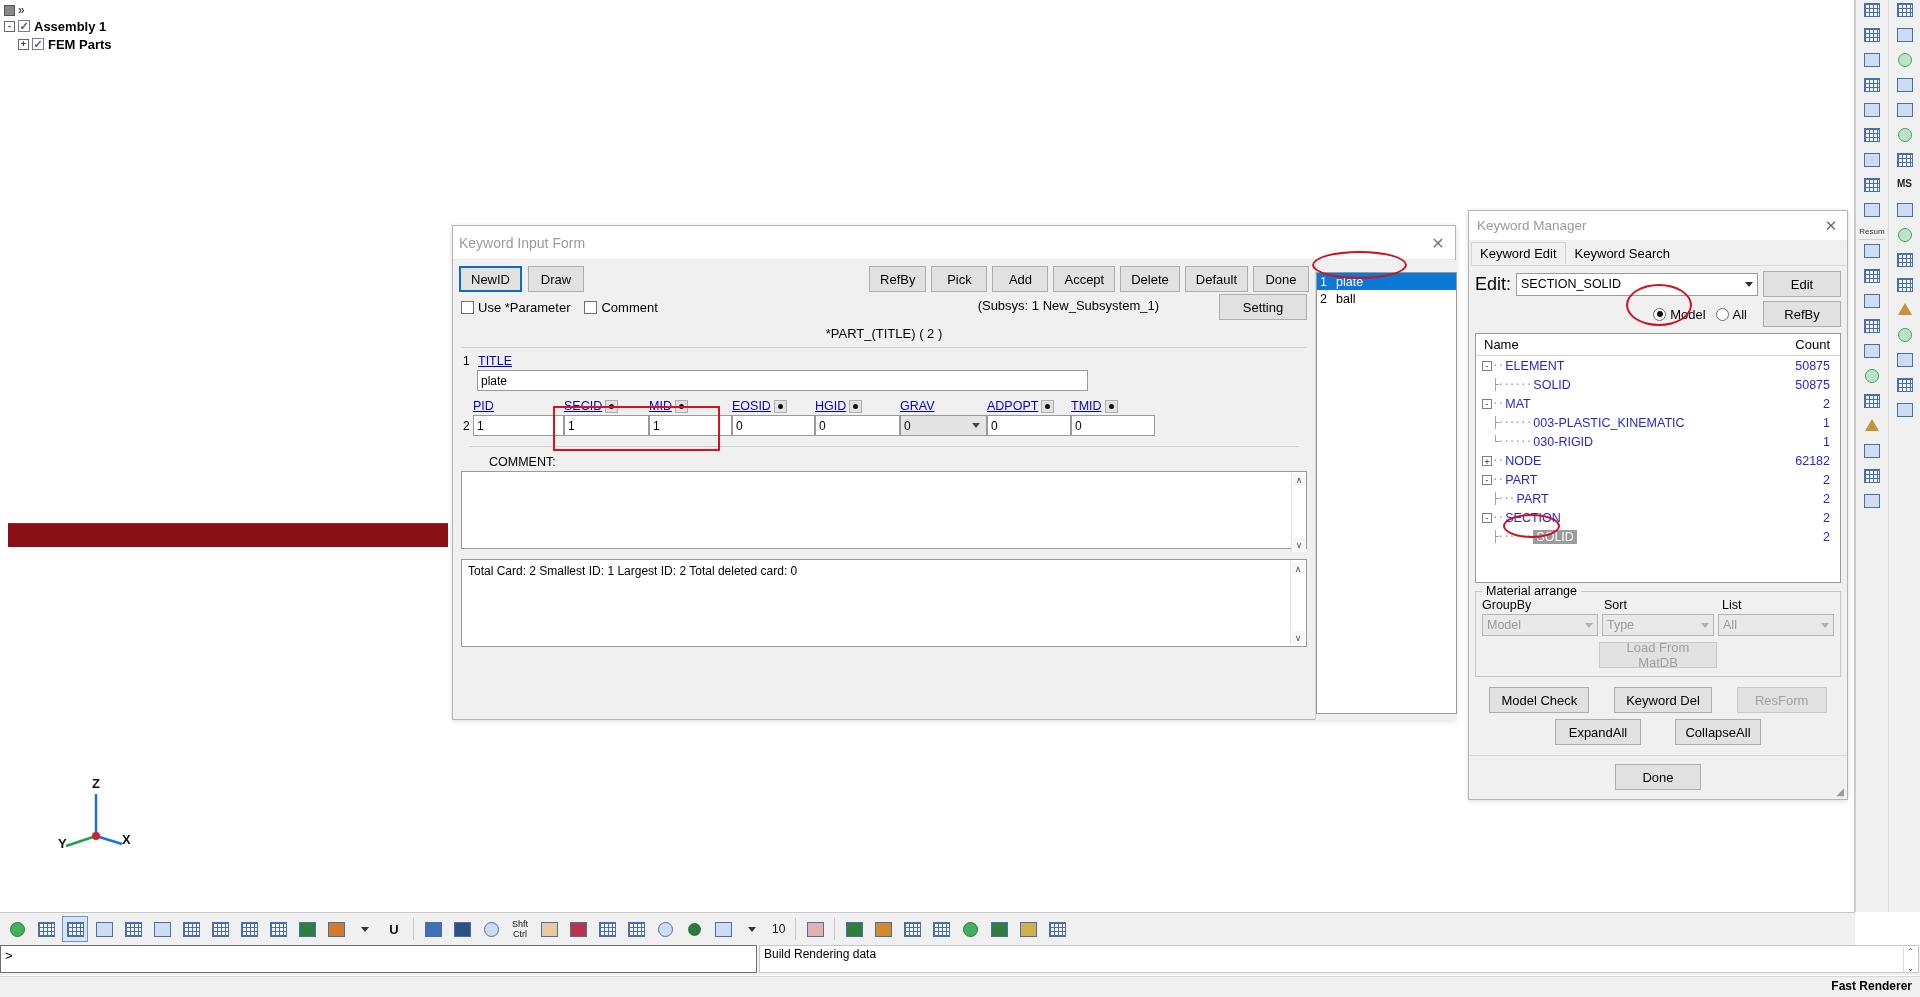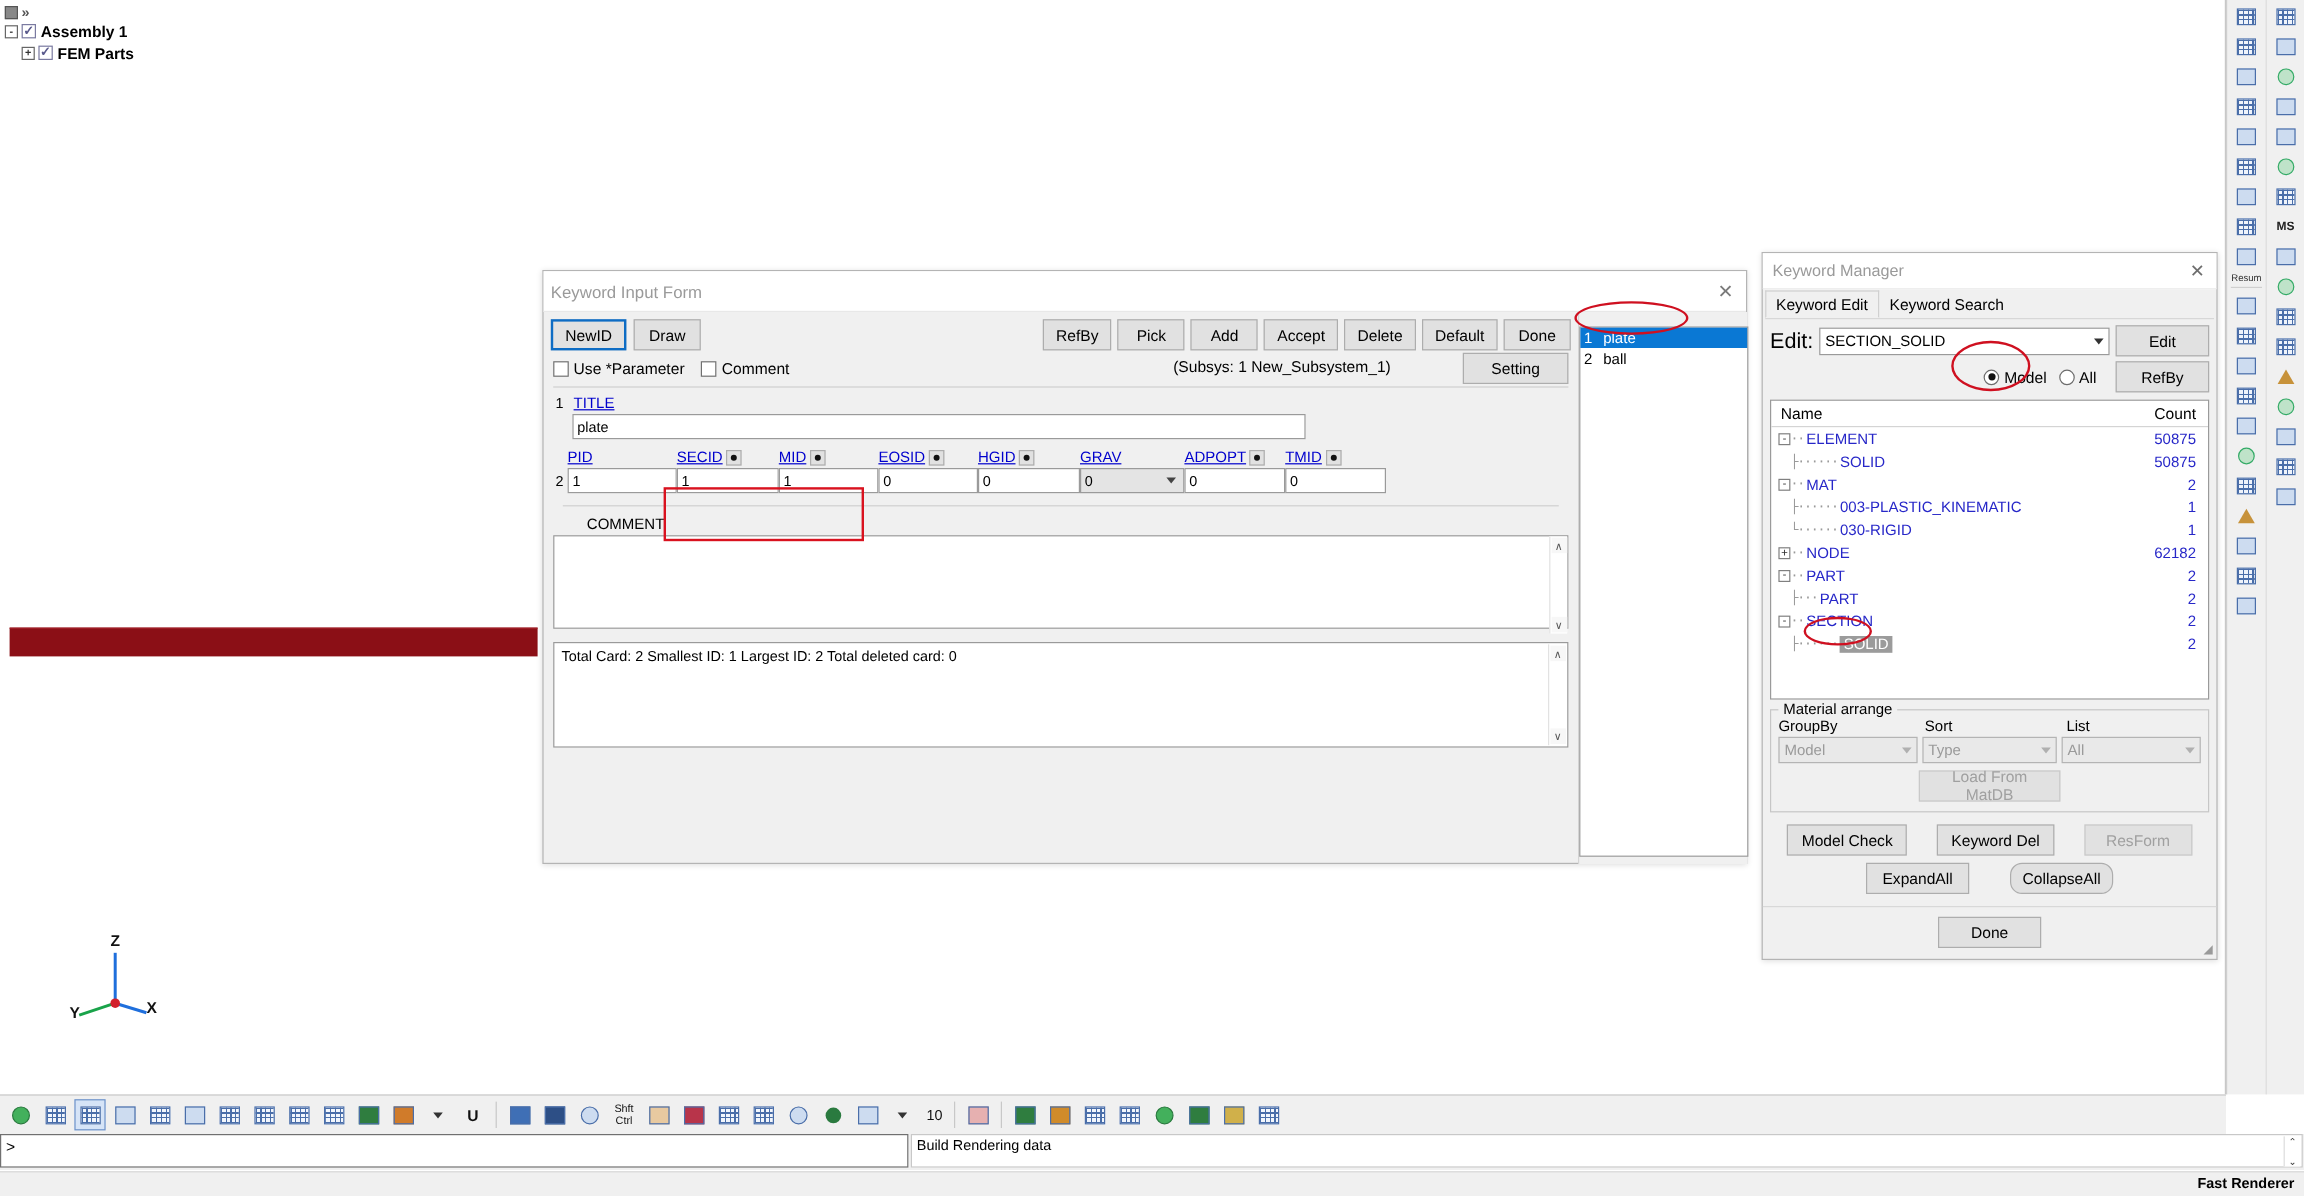--- a/index.html
+++ b/index.html
@@ -60,21 +60,21 @@
 
   
   #right-toolbars {
     position:absolute; right:0; top:0; width:65px; height:912px;
     background:#f0f0f0; border-left:1px solid #cfcfcf;
     display:flex;
   }
   .vtoolcol { width:32px; display:flex; flex-direction:column; align-items:center; padding-top:2px; gap:1px;}
   .vtoolcol.second { border-left:1px solid #dcdcdc; }
   .vicon {
-    width:26px; height:24px; display:flex; align-items:center; justify-content:center;
+    width:26px; height:24px; display:flex; justify-content:center;
     font-size:14px; color:#33559e; background:transparent; cursor:pointer;
     border:1px solid transparent;
   }
   .vicon .mini {
     width:16px; height:14px; border:1px solid #4a6ea9; background:#cddcf0;
   }
   .vicon .mini.grid { background:
       repeating-linear-gradient(to right, #4a6ea9 0 1px, transparent 1px 4px),
       repeating-linear-gradient(to bottom, #4a6ea9 0 1px, transparent 1px 4px), #eef3fb; }
   .vicon .circ { width:14px;height:14px;border-radius:50%;border:1px solid #3a6; background:#bfe3c9; }
@@ -646,20 +646,21 @@
           <span>Use *Parameter</span>
         </label>
         <label class="chk">
           <span class="chkbox"></span>
           <span>Comment</span>
         </label>
         <span class="subsys-txt">(Subsys: 1 New_Subsystem_1)</span>
         <button class="wbtn setting-btn" style="width:88px;">Setting</button>
       </div>
 
+      <div class="card-title">*PART_(TITLE)    ( 2 )</div>
       <div class="hr"></div>
 
       <div id="fields">
         <div class="title-row">
           <span class="rownum">1</span>
           <span class="fld-link">TITLE</span>
         </div>
         <div id="title-input-wrap">
           <input class="inp" type="text" value="plate" style="">
         </div>
@@ -933,21 +934,21 @@
       </div>
     </div>
 
     <div id="km-btnrow1">
       <button class="wbtn" style="width:100px;">Model Check</button>
       <button class="wbtn" style="width:98px;">Keyword Del</button>
       <button class="wbtn disabled" style="width:90px;">ResForm</button>
     </div>
     <div id="km-btnrow2">
       <button class="wbtn" style="width:86px;">ExpandAll</button>
-      <button class="wbtn" style="width:86px;border-radius:10px;">CollapseAll</button>
+      <button class="wbtn" style="width:86px;">CollapseAll</button>
     </div>
     <div id="km-done-wrap">
       <button class="wbtn" style="width:86px;">Done</button>
     </div>
     <div id="km-grip">◢</div>
   </div>
 
   <div class="red-ellipse" style="left:1626px; top:284px; width:66px; height:42px;"></div>
 
   <div class="red-ellipse" style="left:1503px; top:514px; width:57px; height:24px;"></div>

